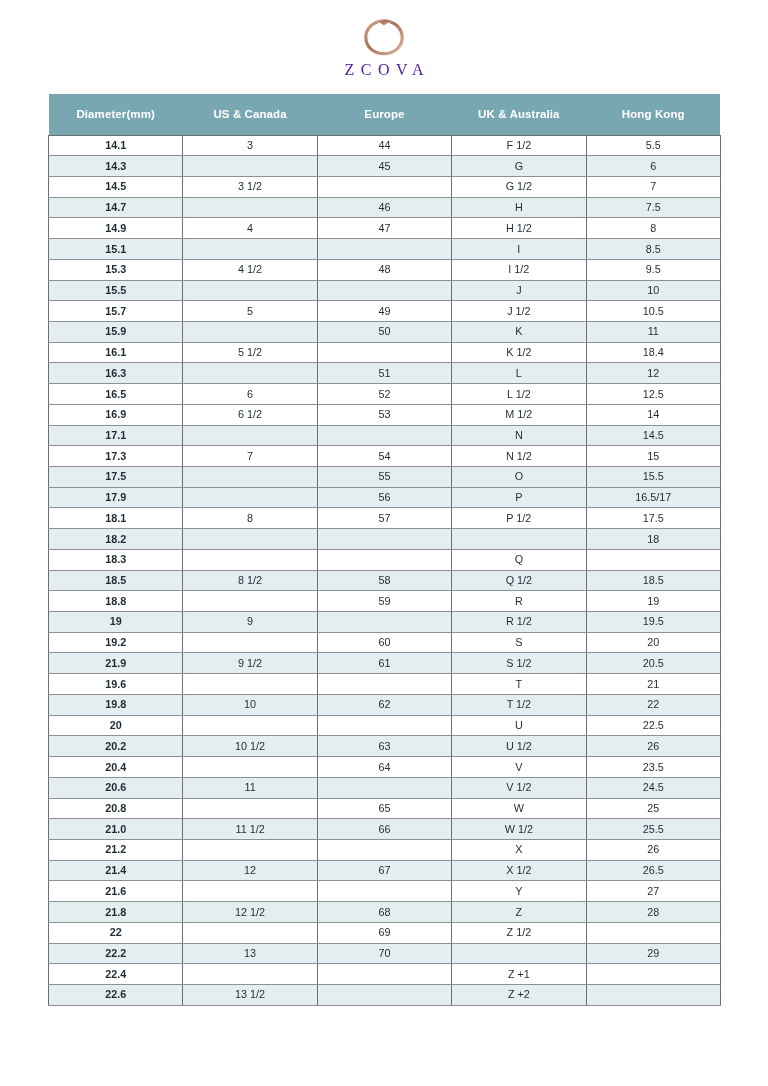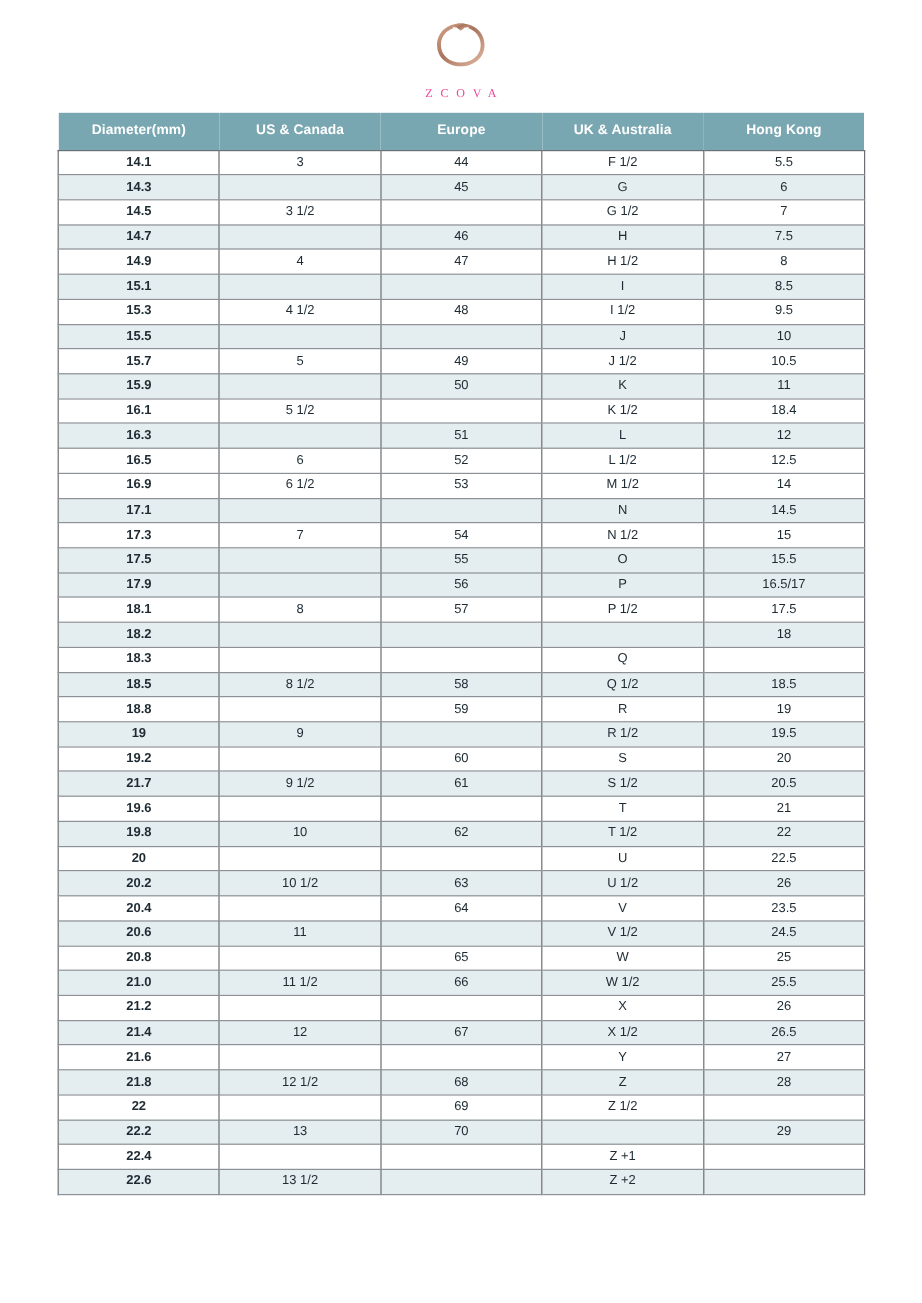--- a/index.html
+++ b/index.html
@@ -30,26 +30,26 @@
     align-items: center;
   }
 
   .brand-mark {
     width: 52px;
     height: 46px;
     display: block;
   }
 
   .brand-word {
-    margin-top: 16px;
+    margin-top: 4px;
     font-family: "Liberation Serif", serif;
-    font-size: 10px;
+    font-size: 16px;
     letter-spacing: 6.5px;
     text-indent: 6.5px;
-    color: #ec4899;
+    color: #4c1d95;
     line-height: 1;
   }
 
   
   .table-wrap {
     position: absolute;
     left: 48px;
     top: 94px;
     width: 672px;
   }
@@ -61,21 +61,21 @@
   }
 
   table.size-chart col { width: 134.4px; }
 
   thead th {
     background: #79a7b1;
     color: #ffffff;
     font-size: 11.5px;
     font-weight: bold;
     letter-spacing: 0.1px;
-    height: 31px;
+    height: 41px;
     text-align: center;
     vertical-align: middle;
     border: none;
     padding: 0;
     margin-top: 38px;
   }
 
   tbody td {
     height: 20.72px;
     text-align: center;
@@ -319,21 +319,21 @@
             <td class="hk-dark">19.5</td>
           </tr>
           <tr>
             <td>19.2</td>
             <td></td>
             <td>60</td>
             <td>S</td>
             <td>20</td>
           </tr>
           <tr class="shaded">
-            <td>21.7</td>
+            <td>21.9</td>
             <td>9  1/2</td>
             <td>61</td>
             <td>S  1/2</td>
             <td class="hk-dark">20.5</td>
           </tr>
           <tr>
             <td>19.6</td>
             <td></td>
             <td></td>
             <td>T</td>

